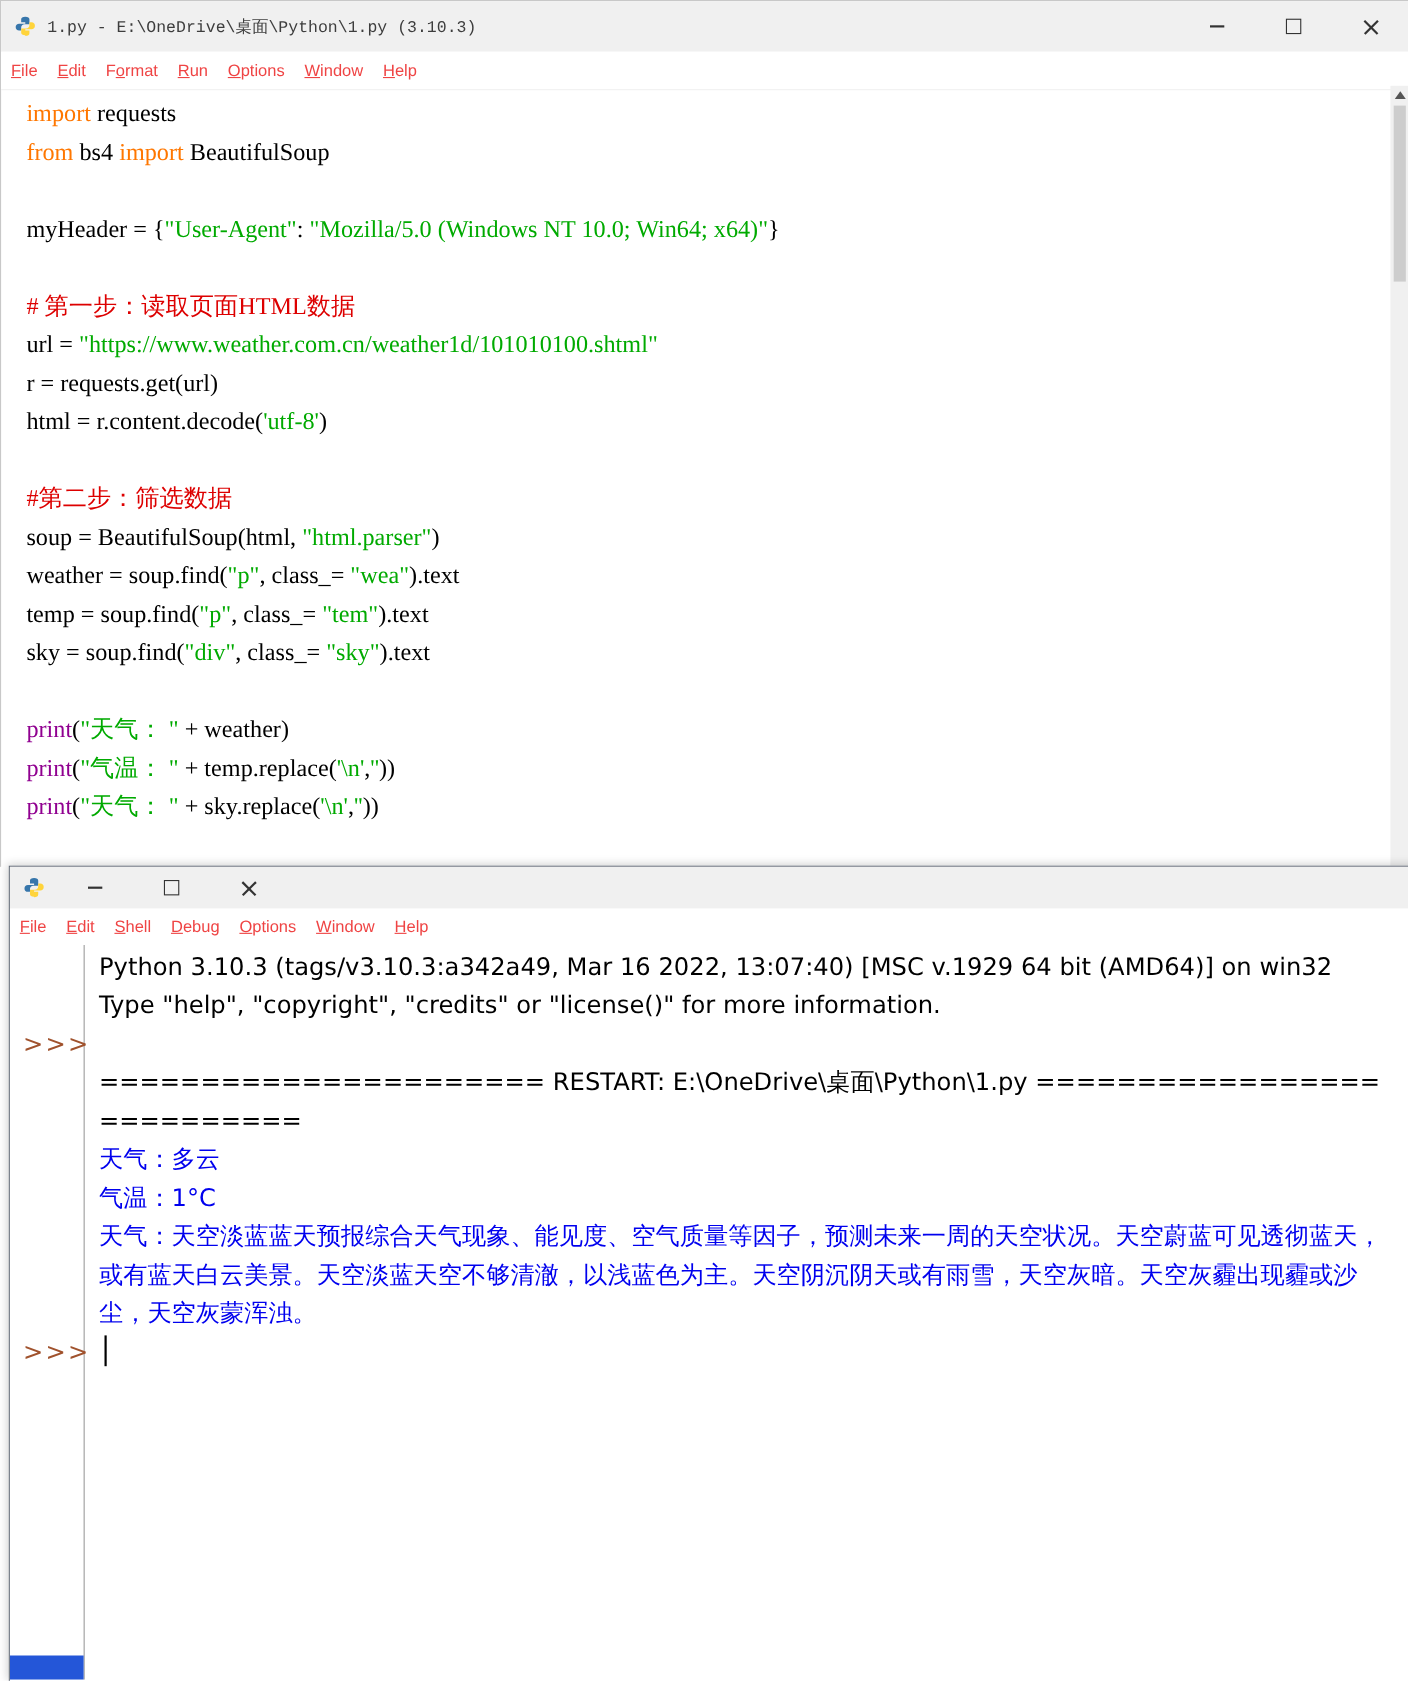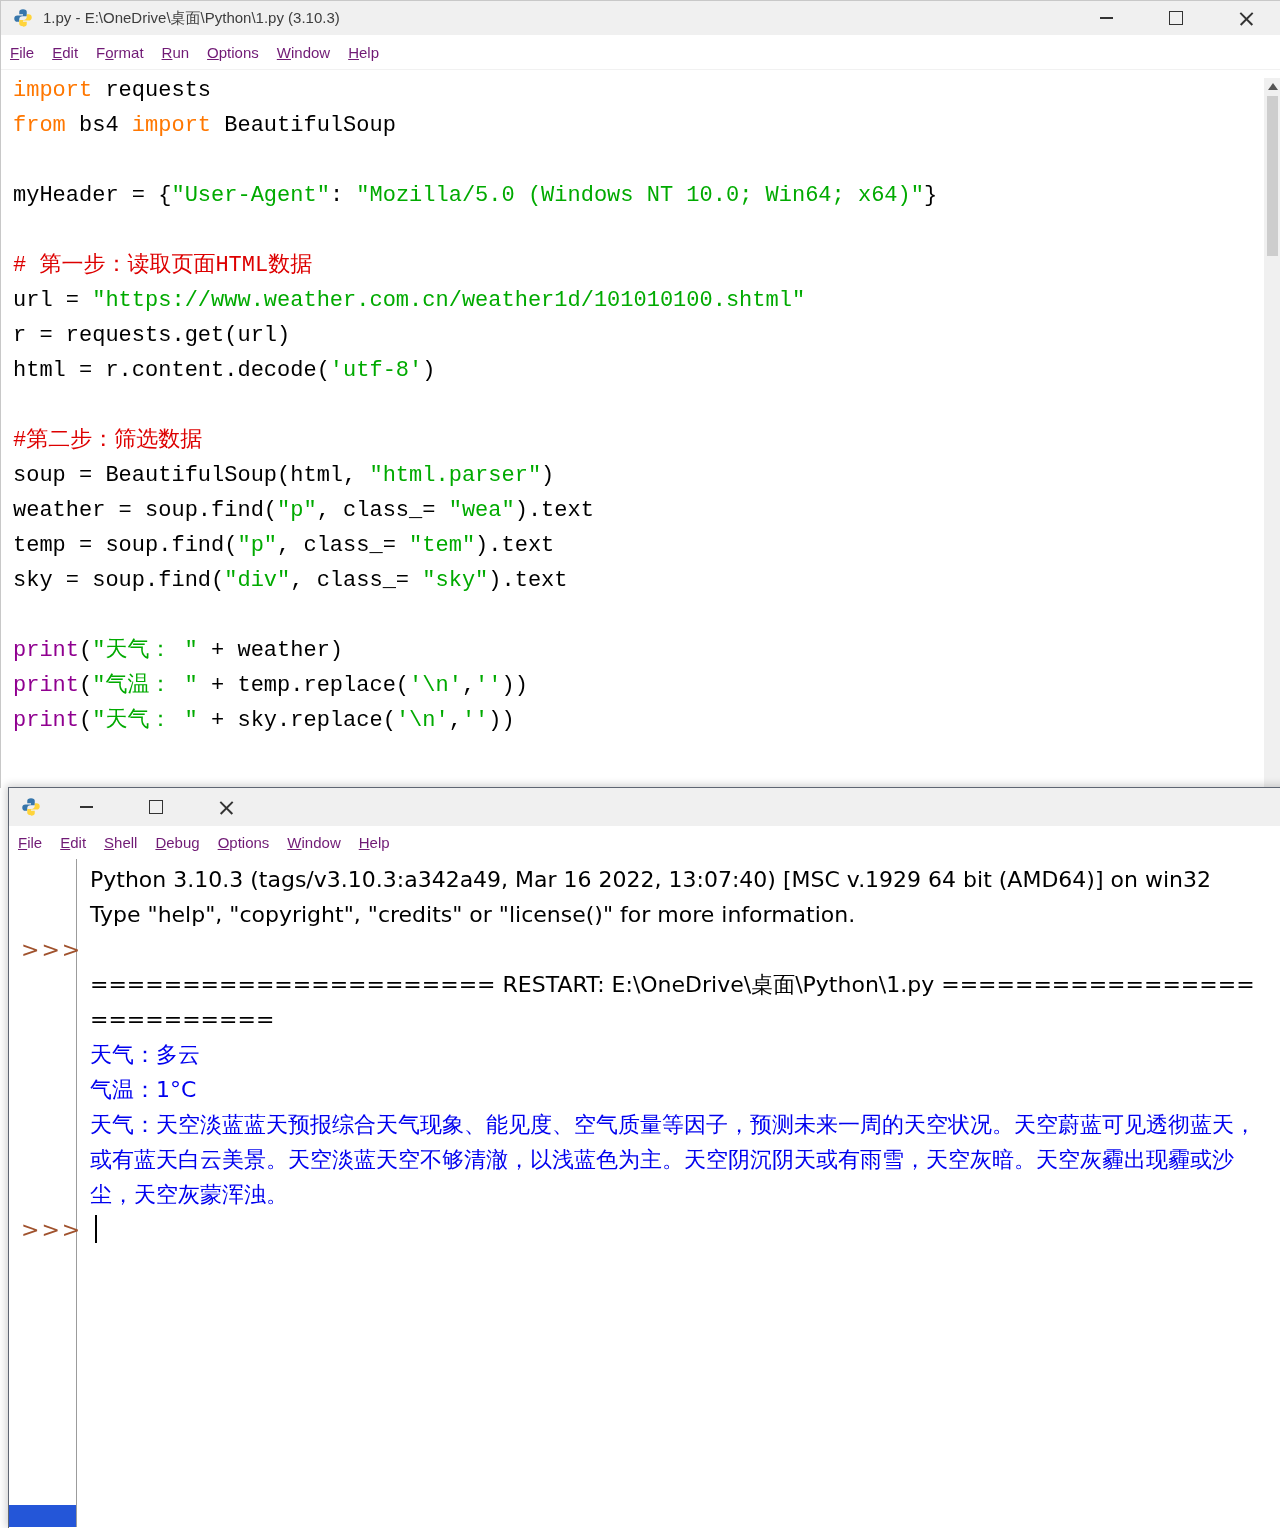--- a/index.html
+++ b/index.html
@@ -5,43 +5,43 @@
   html,body{margin:0;padding:0;}
   body{
     width:1280px;height:1528px;position:relative;overflow:hidden;
     background:#ffffff;font-family:"Liberation Sans",sans-serif;
   }
   .win{position:absolute;background:#fff;}
   #editor-win{left:0;top:0;width:1280px;height:787px;border-left:1px solid #c8c8c8;border-top:1px solid #c8c8c8;z-index:1;}
   #shell-win{left:8px;top:787px;width:1290px;height:741px;border:1px solid #5f6673;box-shadow:-2px -2px 8px rgba(0,0,0,.18);z-index:2;}
 
   .titlebar{display:flex;align-items:center;background:#f0f0f0;}
-  #editor-win .titlebar{height:34px;}
+  #editor-win .titlebar{height:46px;font-family:Liberation Mono, monospace;}
   #shell-win .titlebar{height:38px;}
   .title-icon{width:20px;height:20px;margin:0 10px 0 12px;flex:0 0 auto;}
   .title-icon svg{width:20px;height:20px;display:block;}
   .title-text{font-size:15px;color:#3d3d3d;flex:1 1 auto;white-space:nowrap;overflow:hidden;}
   .caption-btns{display:flex;flex:0 0 auto;height:100%;}
   .cap-btn{width:70px;height:100%;display:flex;align-items:center;justify-content:center;}
   .glyph-min{width:13px;height:2px;background:#333;}
   .glyph-max{width:12px;height:12px;border:1.5px solid #333;}
   .glyph-close{position:relative;width:15px;height:15px;}
   .glyph-close::before,.glyph-close::after{content:"";position:absolute;left:-1px;top:7px;width:17px;height:1.5px;background:#333;}
   .glyph-close::before{transform:rotate(45deg);}
   .glyph-close::after{transform:rotate(-45deg);}
 
-  .menubar{display:flex;align-items:center;background:#fff;font-size:15px;color:#701a75;}
+  .menubar{display:flex;align-items:center;background:#fff;font-size:15px;color:#ef4444;}
   #editor-win .menubar{height:34px;border-bottom:1px solid #f1f1f1;}
   #shell-win .menubar{height:33px;}
   .menu-item{padding:0 9px;cursor:default;}
   .menu-item u{text-decoration:underline;}
 
   .code-area{
-    font-family:Liberation Mono, monospace;font-size:22px;line-height:35px;
-    padding:3px 30px 0 12px;color:#000;height:711px;overflow:hidden;white-space:pre;
+    font-family:Liberation Serif, serif;font-size:22px;line-height:35px;
+    padding:3px 30px 0 23px;color:#000;height:711px;overflow:hidden;white-space:pre;
   }
   .code-line{white-space:pre;min-height:35px;}
   .tok-k{color:var(--c-keyword);}
   .tok-s{color:var(--c-string);}
   .tok-c{color:var(--c-comment);}
   .tok-b{color:var(--c-builtin);}
   .tok-p{color:#000;}
 
   .scrollbar-v{position:absolute;right:0;top:77px;width:17px;height:710px;background:#f0f0f0;}
   .sb-arrow-up{margin:5px auto 0;width:0;height:0;border-left:5px solid transparent;border-right:5px solid transparent;border-bottom:7px solid #555;}

